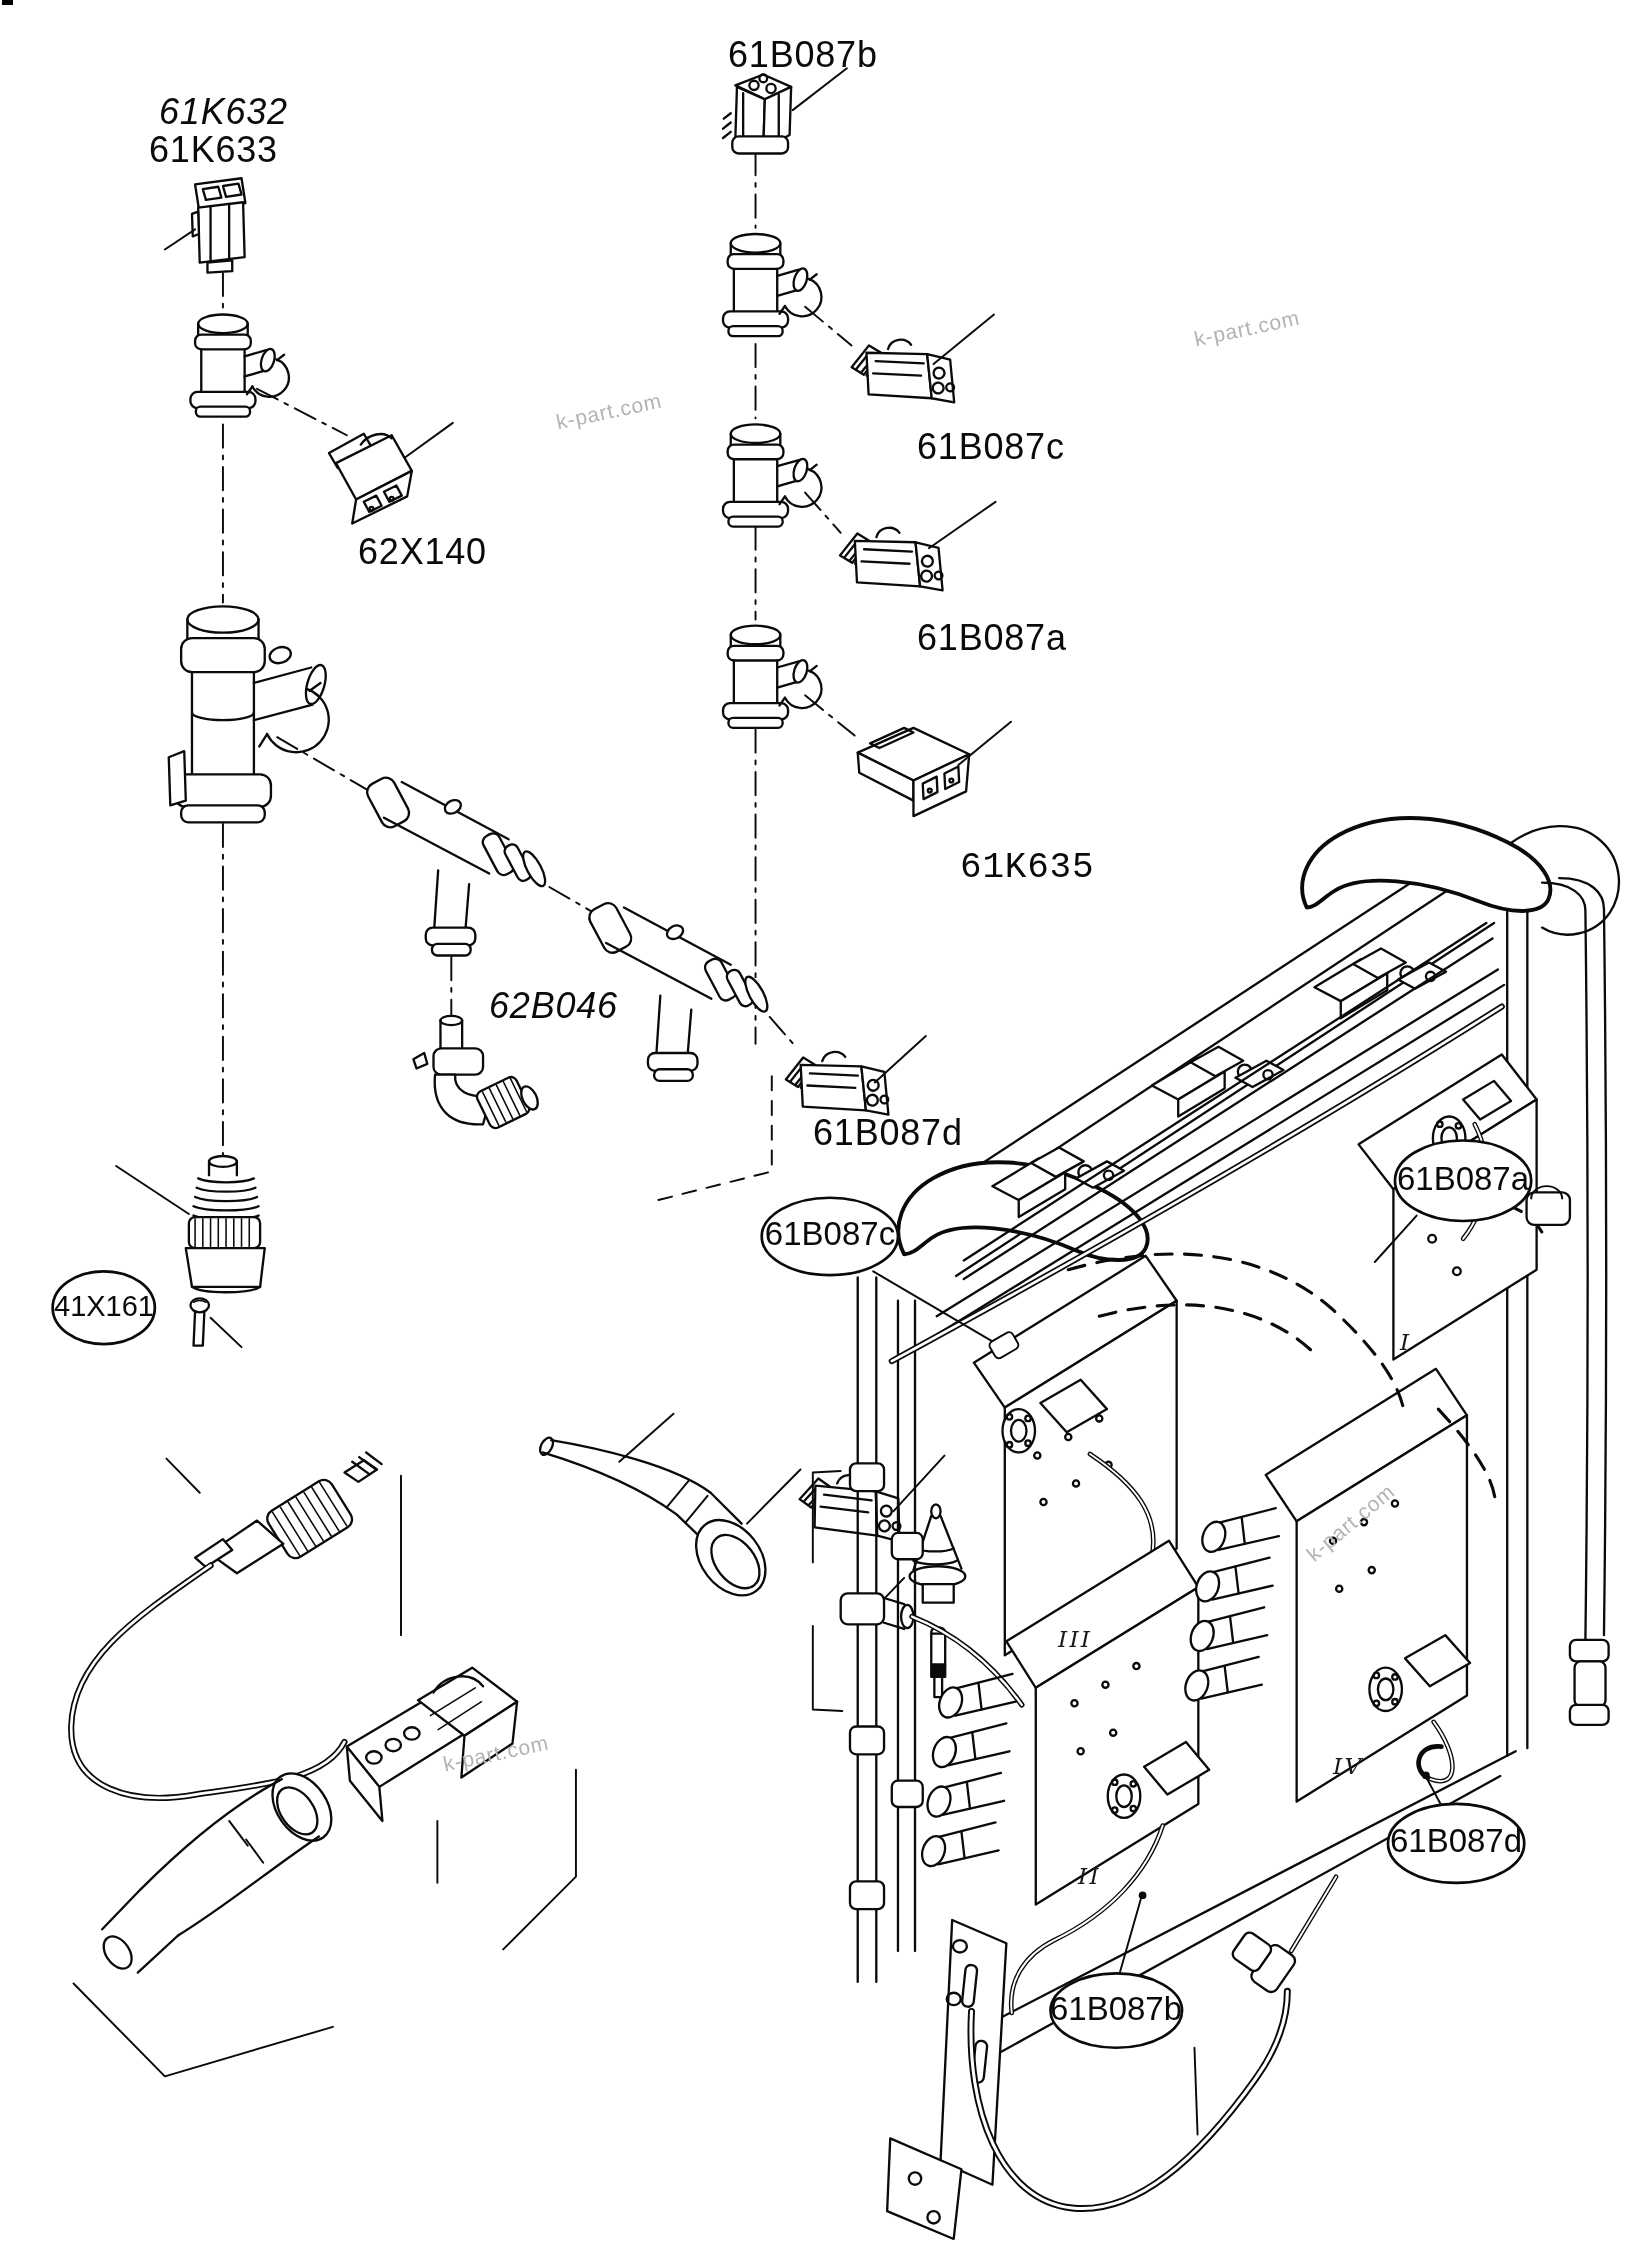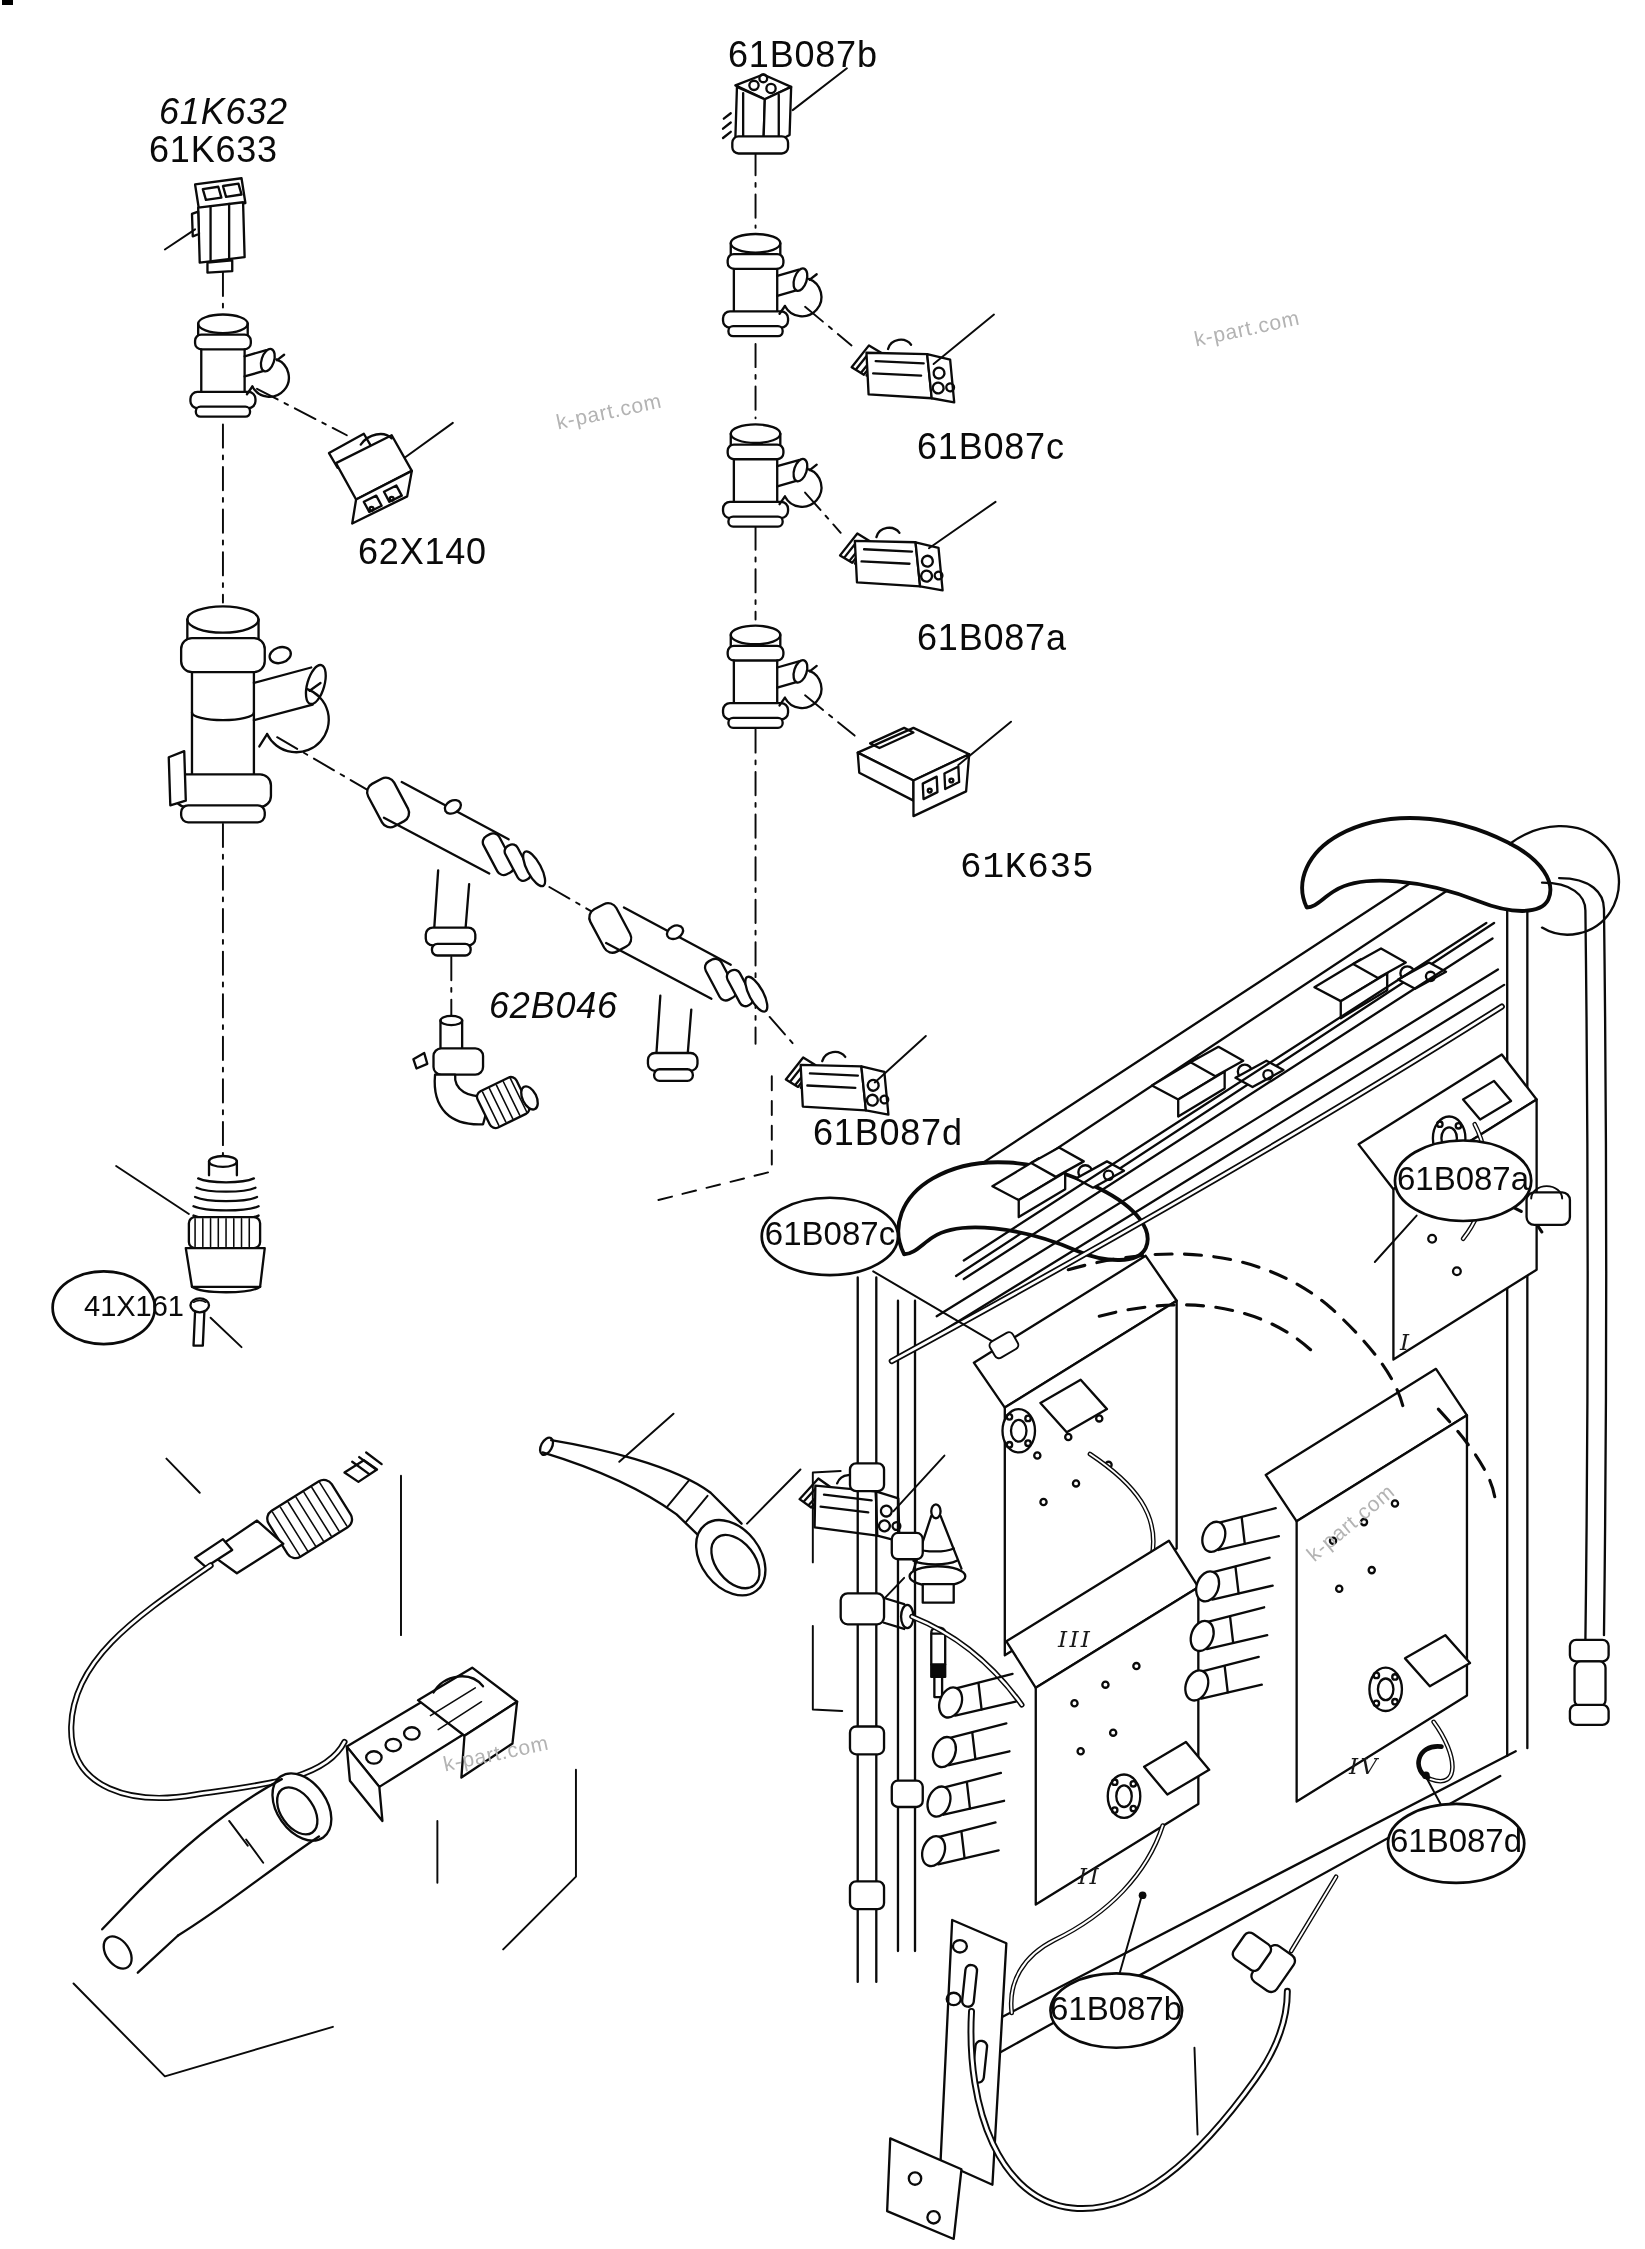--- a/index.html
+++ b/index.html
@@ -2,21 +2,21 @@
 <html style="font-size:12.4px"><head>
 <meta charset="utf-8">
 <style>
   html,body{margin:0;padding:0;background:#fff;}
   #stage{position:relative;width:1645px;height:2250px;background:#fff;overflow:hidden;
          font-family:"Liberation Sans",sans-serif;color:#0a0a0a;}
   #art{position:absolute;left:0;top:0;}
   .part-label{position:absolute;font-size:36px;letter-spacing:0.8px;color:#0a0a0a;white-space:nowrap;}
   .callout-text{position:absolute;font-size:33px;letter-spacing:0;color:#0a0a0a;white-space:nowrap;
                 transform:translate(-50%,-54%);}
-  .callout-text.small{font-size:29px;margin-left:30px;}
+  .callout-text.small{font-size:29px;}
   .roman{position:absolute;font-family:"DejaVu Serif",serif;font-style:italic;font-size:23px;
          letter-spacing:2.3px;color:#1a1a1a;white-space:nowrap;}
   .wm{position:absolute;font-size:21px;letter-spacing:0.8px;color:#b3b3b3;white-space:nowrap;
       transform-origin:left top;}
   .corner-artifact{position:absolute;left:1.5px;top:0;width:11.6px;height:5.4px;background:#000;}
 </style>
 </head>
 <body>
 
 <div id="stage">
@@ -442,21 +442,21 @@
   <div class="part-label" style="left:813px;top:1112px;">61B087d</div>
 
   <div class="callout-text small" style="left:104px;top:1308px;">41X161</div>
   <div class="callout-text" style="left:830px;top:1236px;">61B087c</div>
   <div class="callout-text" style="left:1463px;top:1181px;">61B087a</div>
   <div class="callout-text" style="left:1456px;top:1843px;">61B087d</div>
   <div class="callout-text" style="left:1116px;top:2011px;">61B087b</div>
 
   <div class="roman" style="left:1400px;top:1329px;">I</div>
   <div class="roman" style="left:1058px;top:1626px;">III</div>
-  <div class="roman" style="left:1333px;top:1753px;margin-left:16px;">IV</div>
+  <div class="roman" style="left:1333px;top:1753px;">IV</div>
   <div class="roman" style="left:1078px;top:1863px;">II</div>
 
   <div class="wm" style="left:554px;top:411px;transform:rotate(-12deg);">k-part.com</div>
   <div class="wm" style="left:1192px;top:328px;transform:rotate(-12deg);">k-part.com</div>
   <div class="wm" style="left:441px;top:1753px;transform:rotate(-12deg);">k-part.com</div>
   <div class="wm" style="left:1302px;top:1548px;transform:rotate(-40deg);">k-part.com</div>
 </div>
 
 
 </body></html>

